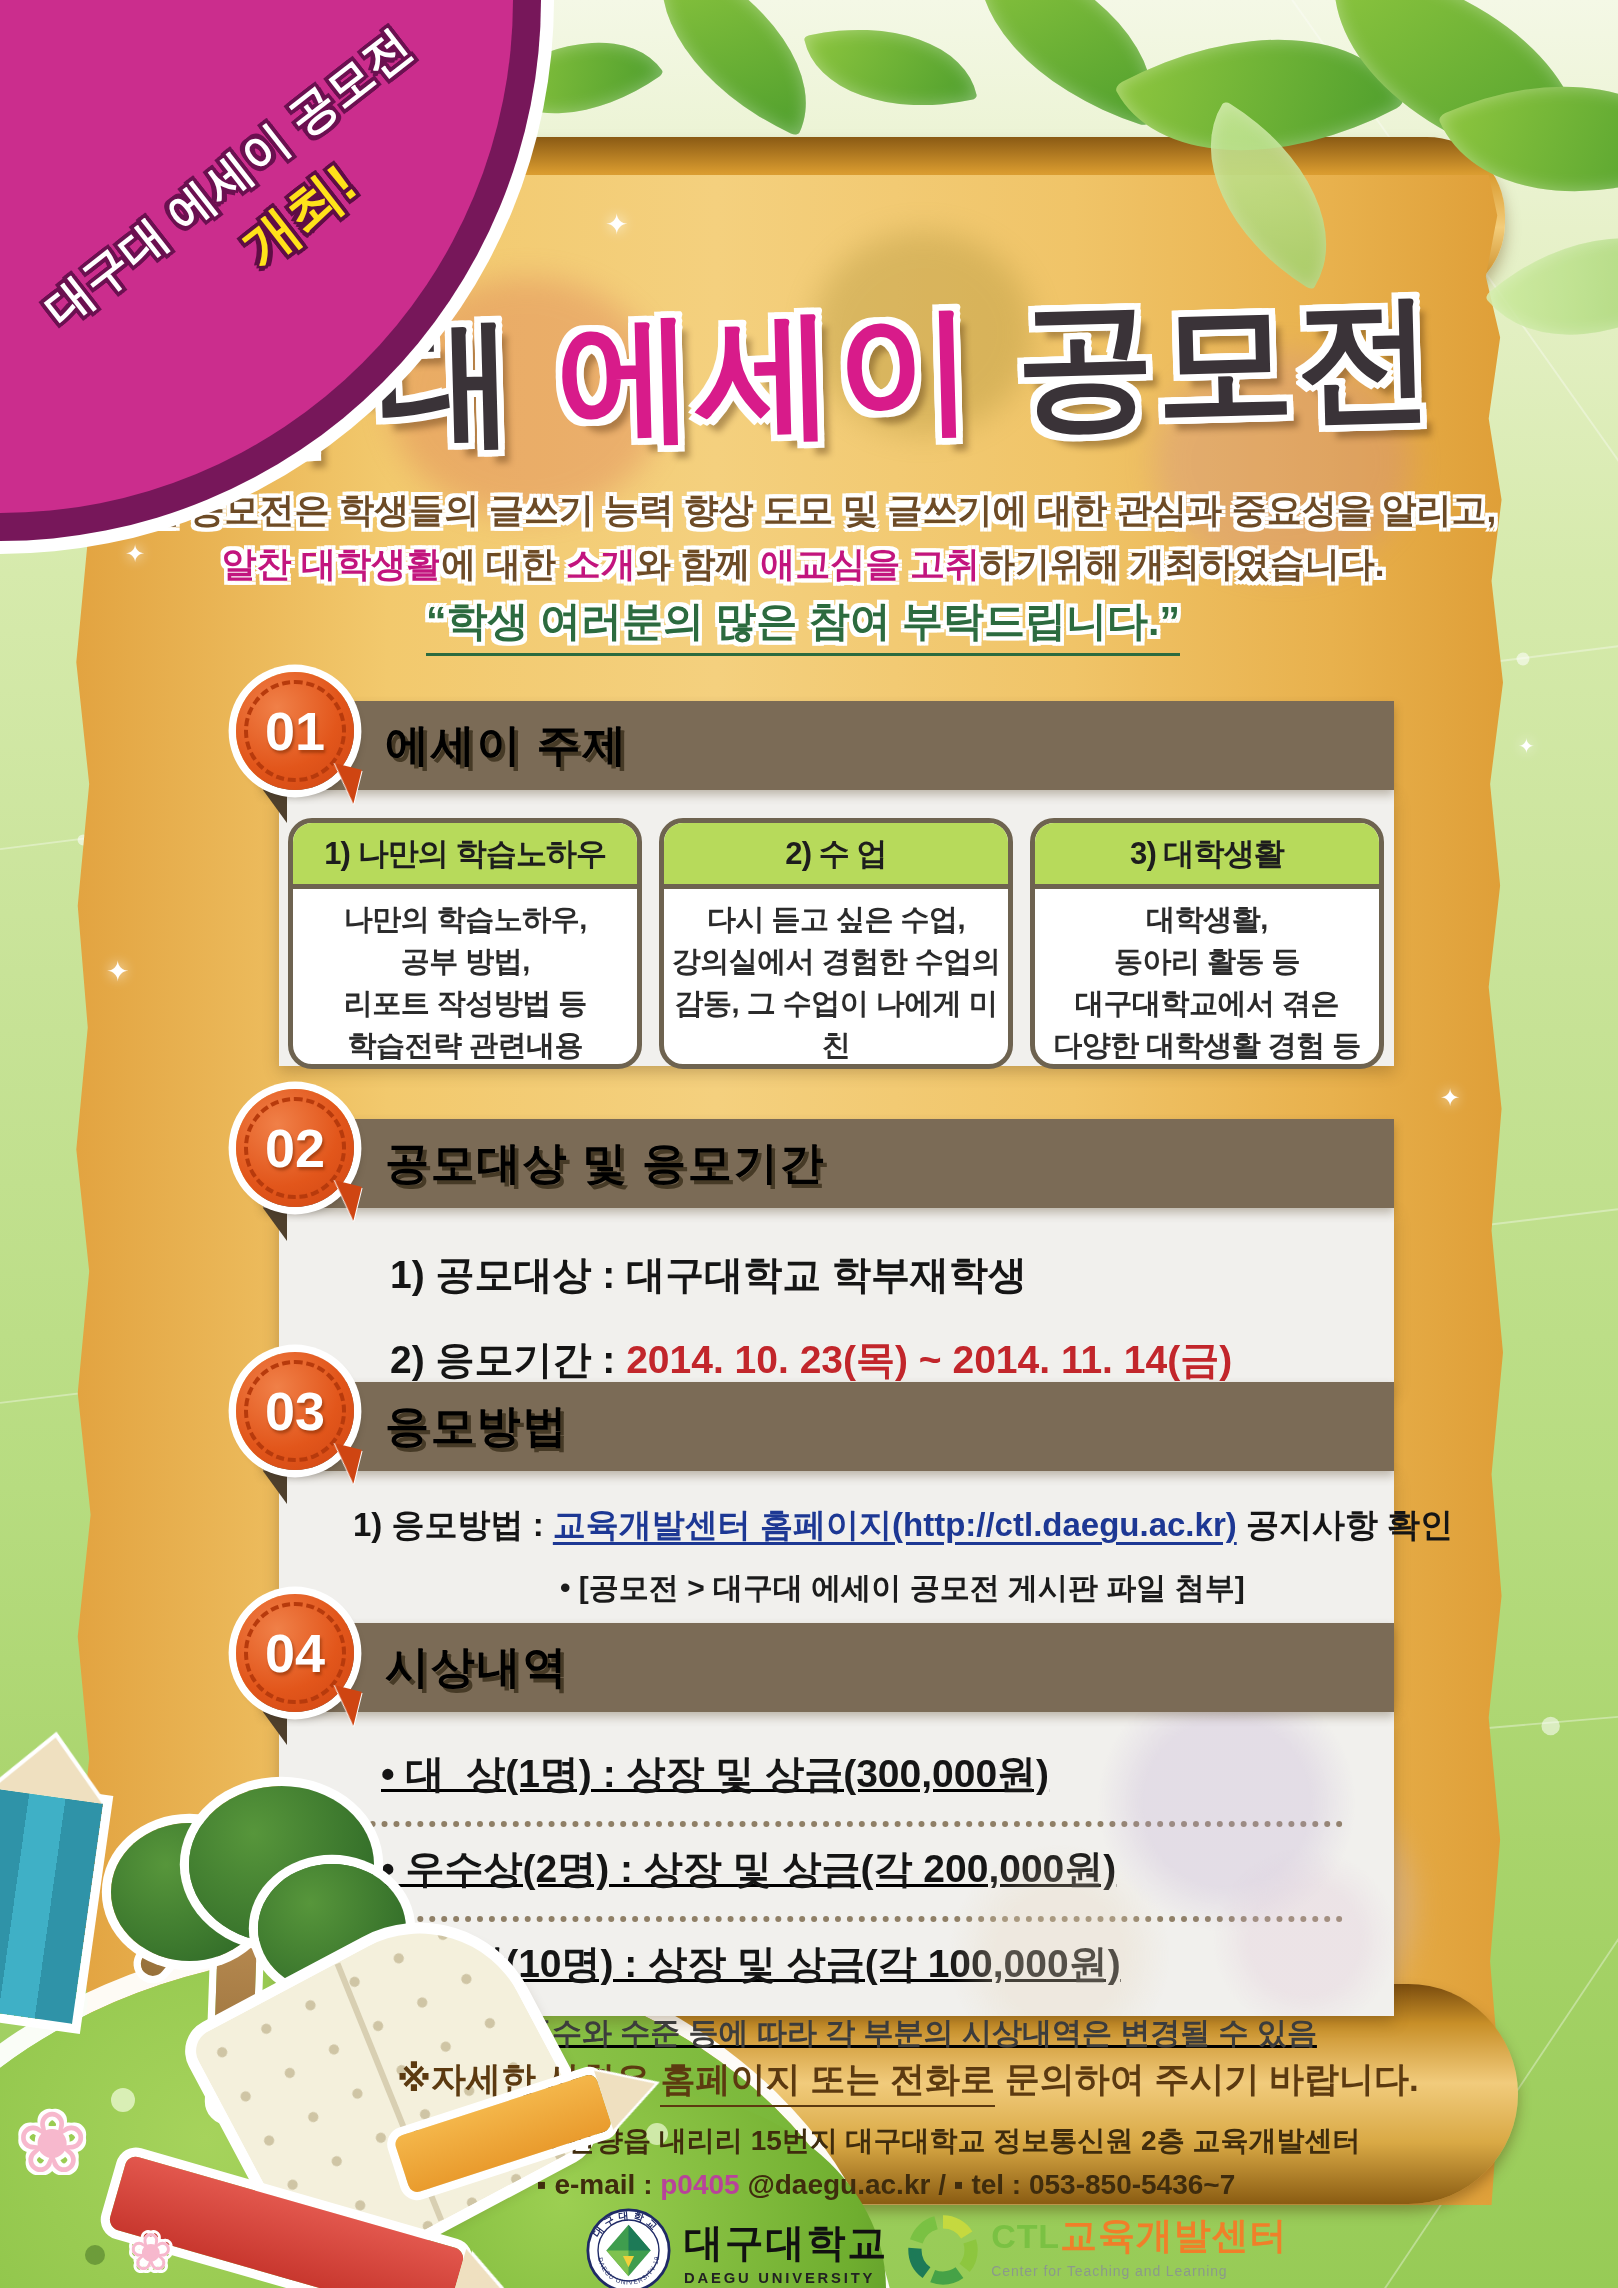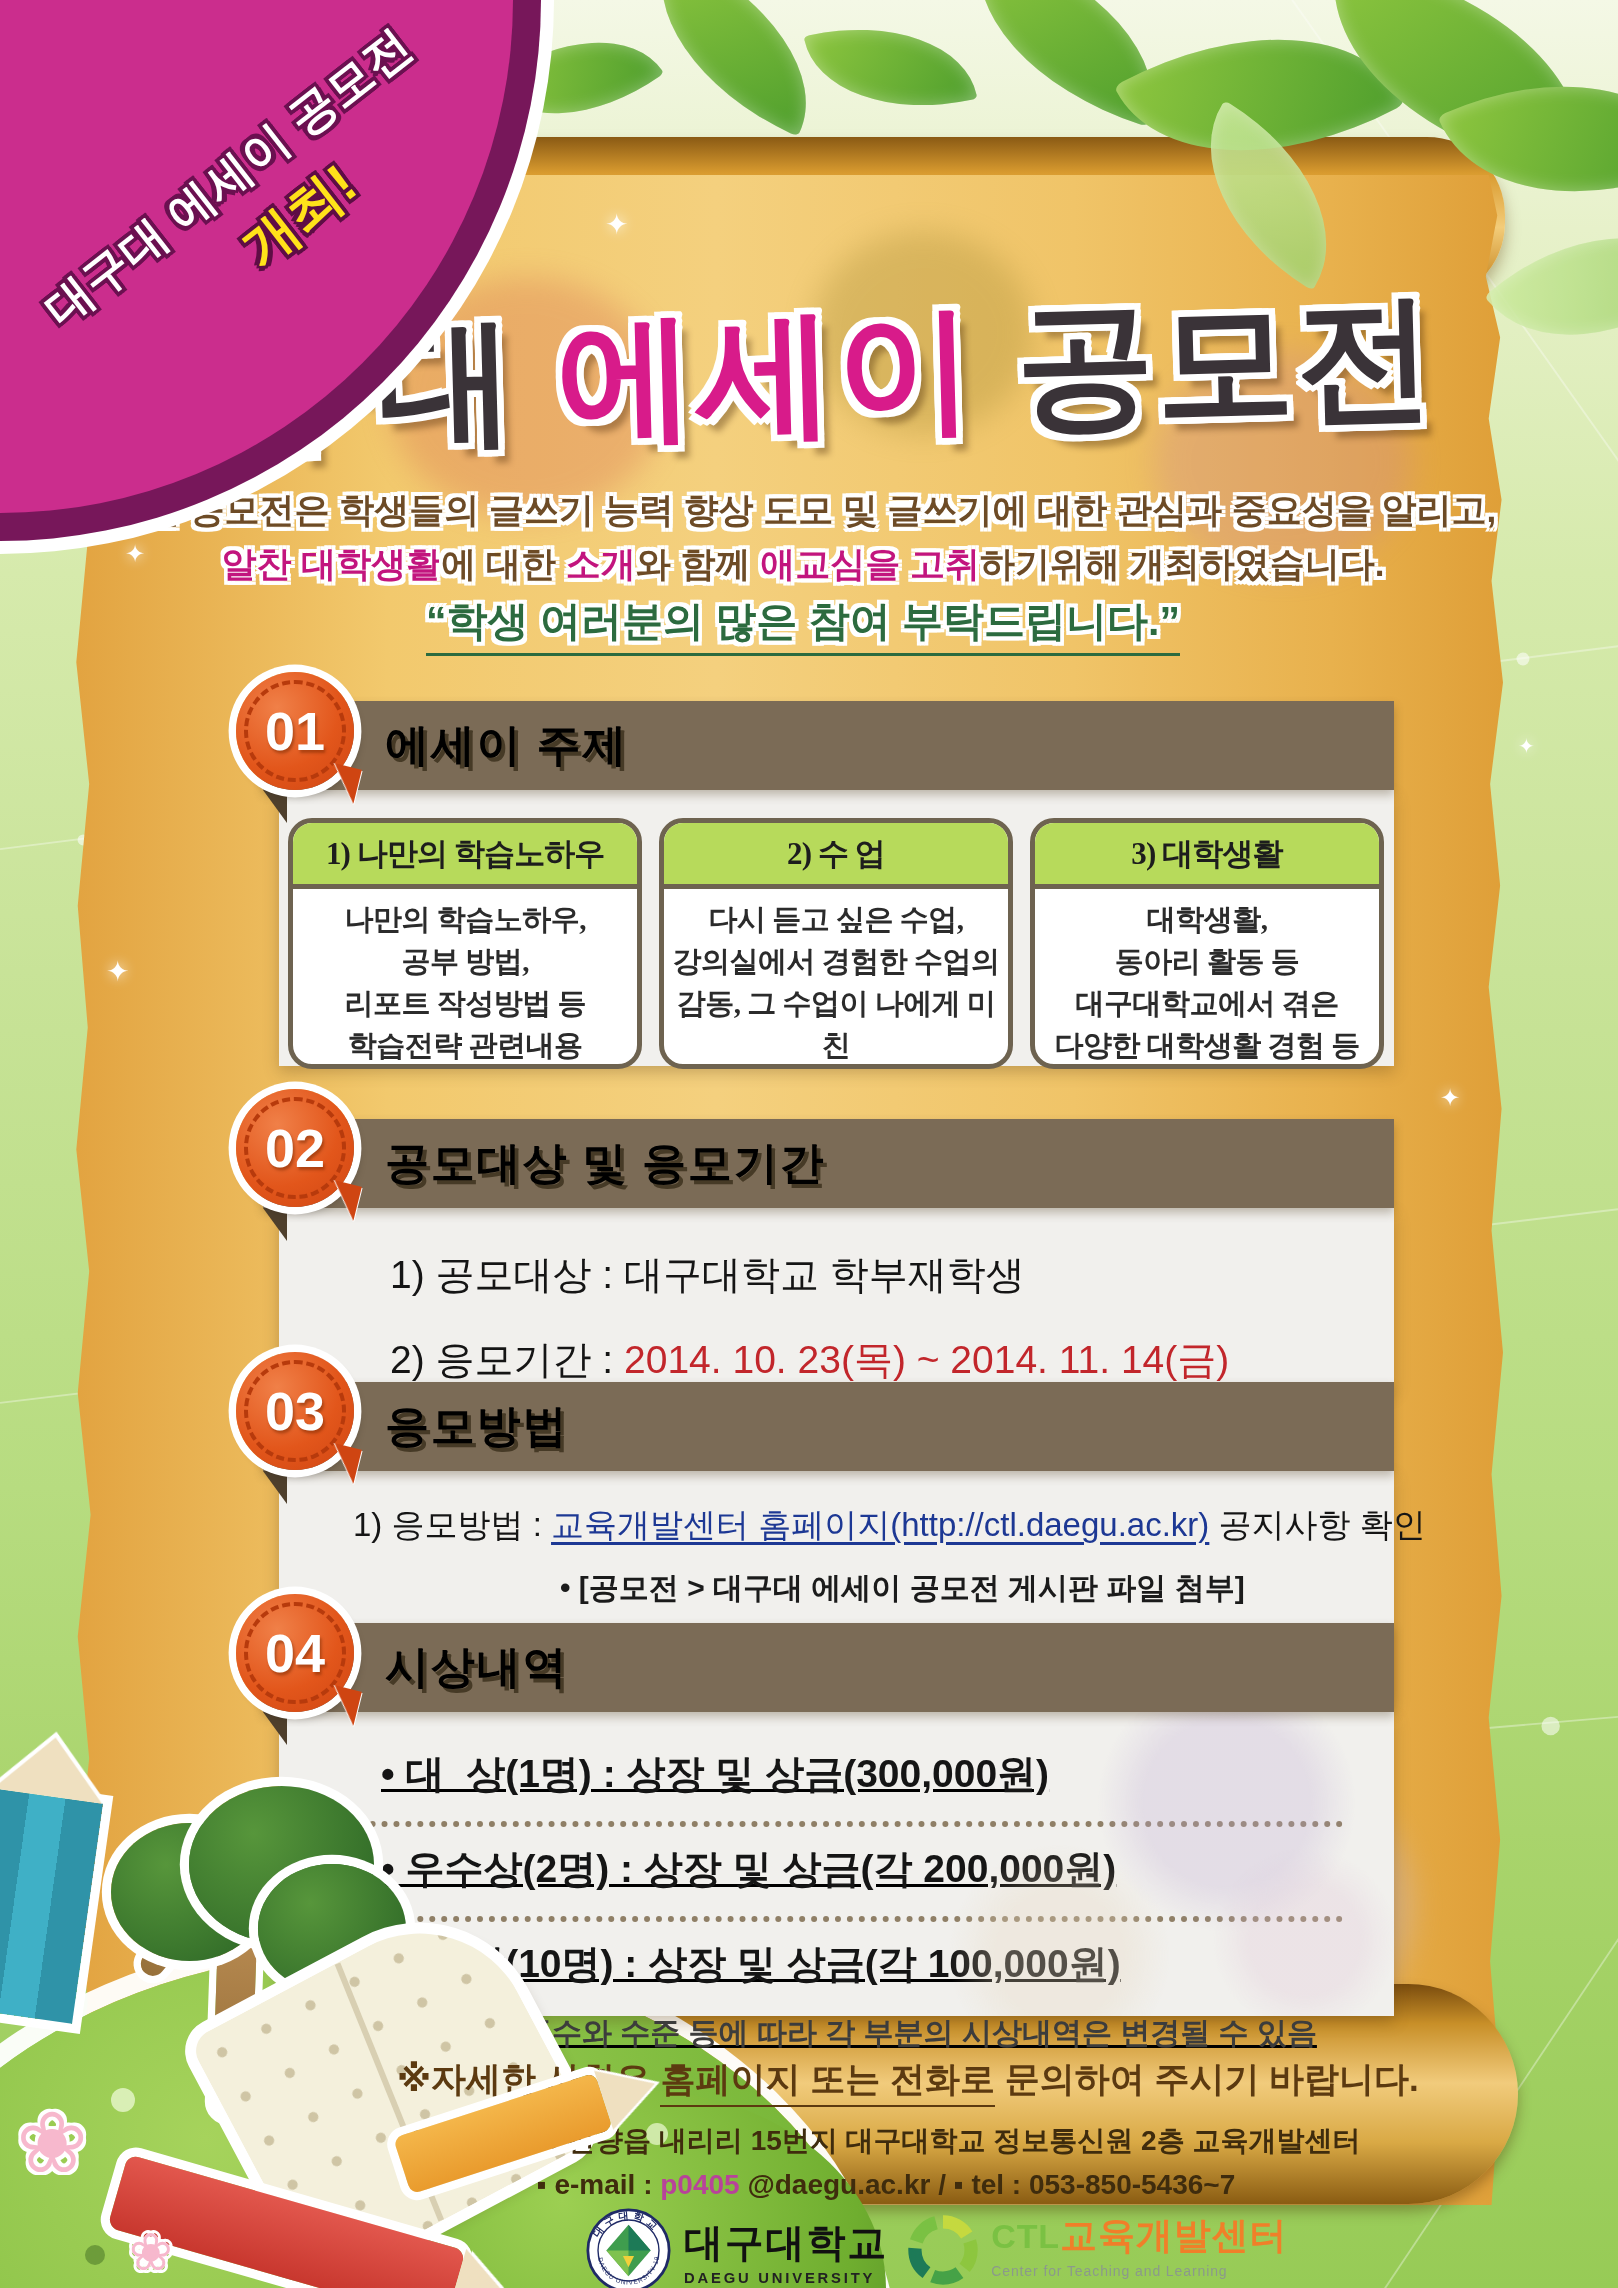--- a/index.html
+++ b/index.html
@@ -84,38 +84,38 @@
   .badge-burst{position:absolute;inset:0;border-radius:50%;background:radial-gradient(circle at 35% 30%,#f08048,#e2561b 55%,#cf4512);
     box-shadow:0 0 0 7.4px #fff,3.7px 5.5px 9.2px rgba(0,0,0,.3);}
   .badge-burst::before{content:"";position:absolute;inset:8.3px;border-radius:50%;border:4.6px dashed #b73a0c;}
   .badge-tail{position:absolute;right:-3.7px;bottom:-11px;width:0;height:0;border-left:28px solid transparent;border-top:35px solid #cf4512;
     transform:rotate(14deg);filter:drop-shadow(1.8px 1.8px 0 #fff) drop-shadow(-0.9px 0.9px 0 #fff);}
   .badge-num{position:absolute;inset:0;display:flex;align-items:center;justify-content:center;color:#fff;font-size:54px;font-weight:900;text-shadow:1.8px 2.8px 2.8px rgba(120,40,0,.5);}
   .sec-bar{position:absolute;left:263px;width:1131px;height:89px;background:#7b6b56;z-index:7;display:flex;align-items:center;box-shadow:0 4.6px 9.2px rgba(70,50,20,.3);}
   .sec-bar::after{content:"";position:absolute;left:0;top:100%;width:24px;height:33px;background:#4e3f2c;clip-path:polygon(0 0,100% 0,100% 100%);}
   .sec-title{padding-left:122px;font-size:44px;font-weight:900;color:#000000;letter-spacing:1.8px;text-shadow:3.7px 3.7px 0 #463a26;}
   .sec-panel{position:absolute;left:279px;width:1115px;background:#f1f0ed;z-index:6;box-shadow:0 7.4px 14.8px rgba(90,60,20,.3);}
-  #sec1-badge{top:672px;} #sec1-bar{top:701px;} #sec1-panel{top:790px;height:276px;font-family:Liberation Serif, serif;}
+  #sec1-badge{top:672px;} #sec1-bar{top:701px;} #sec1-panel{top:790px;height:276px;}
   #sec2-badge{top:1089px;} #sec2-bar{top:1119px;} #sec2-panel{top:1207px;height:181px;}
   #sec3-badge{top:1352px;} #sec3-bar{top:1382px;} #sec3-panel{top:1470px;height:233px;}
   #sec4-badge{top:1594px;} #sec4-bar{top:1623px;} #sec4-panel{top:1712px;height:304px;text-decoration:underline;}
   #sec4-panel::before{content:"";position:absolute;inset:0;pointer-events:none;opacity:.5;
     background:radial-gradient(circle at 85% 30%,rgba(190,170,210,.55) 0 83px,transparent 129px),
                radial-gradient(circle at 70% 80%,rgba(230,215,190,.6) 0 65px,transparent 111px),
                radial-gradient(circle at 92% 75%,rgba(220,190,210,.5) 0 55px,transparent 92px);}
 
   
   .topic-card{position:absolute;top:28px;width:354px;height:251px;background:#fff;border:5.5px solid #6e6350;border-radius:24px;overflow:hidden;box-sizing:border-box;}
   #card1{left:9.2px;} #card2{left:380px;} #card3{left:751px;}
   .topic-head{height:61px;background:#b7da5b;border-bottom:5.5px solid #6e6350;display:flex;align-items:center;justify-content:center;
     font-size:31px;font-weight:900;color:#1d1d1d;letter-spacing:-0.9px;white-space:pre-wrap;}
   .topic-body{padding-top:9.2px;text-align:center;font-size:29px;line-height:42px;font-weight:700;color:#2b2b2b;letter-spacing:-0.5px;}
 
   
-  .pline{font-weight:400;color:#151515;white-space:nowrap;}
+  .pline{font-weight:700;color:#151515;white-space:nowrap;}
   #s2-line1{padding:41px 0 0 111px;font-size:39px;}
   #s2-line2{padding:31px 0 0 111px;font-size:39px;}
   .red{color:#c2262b;}
   #s3-line1{padding:33px 0 0 74px;font-size:33px;}
   .blue-link{color:#1d3894;text-decoration:underline;text-decoration-thickness:2.8px;text-underline-offset:5.5px;cursor:pointer;}
   #s3-note{padding:20px 0 0 281px;font-size:30px;font-weight:800;color:#1b1b1b;white-space:nowrap;}
   #s3-line2{padding:28px 0 0 74px;font-size:39px;}
   .award{padding-left:102px;font-size:39px;font-weight:900;color:#151515;white-space:pre-wrap;}
   #award1{padding-top:35px;} #award2{padding-top:14.8px;} #award3{padding-top:14.8px;}
   .award-sep{height:0;border-top:6.5px dotted #8f7f66;margin:20px 51px 0 18.5px;}

